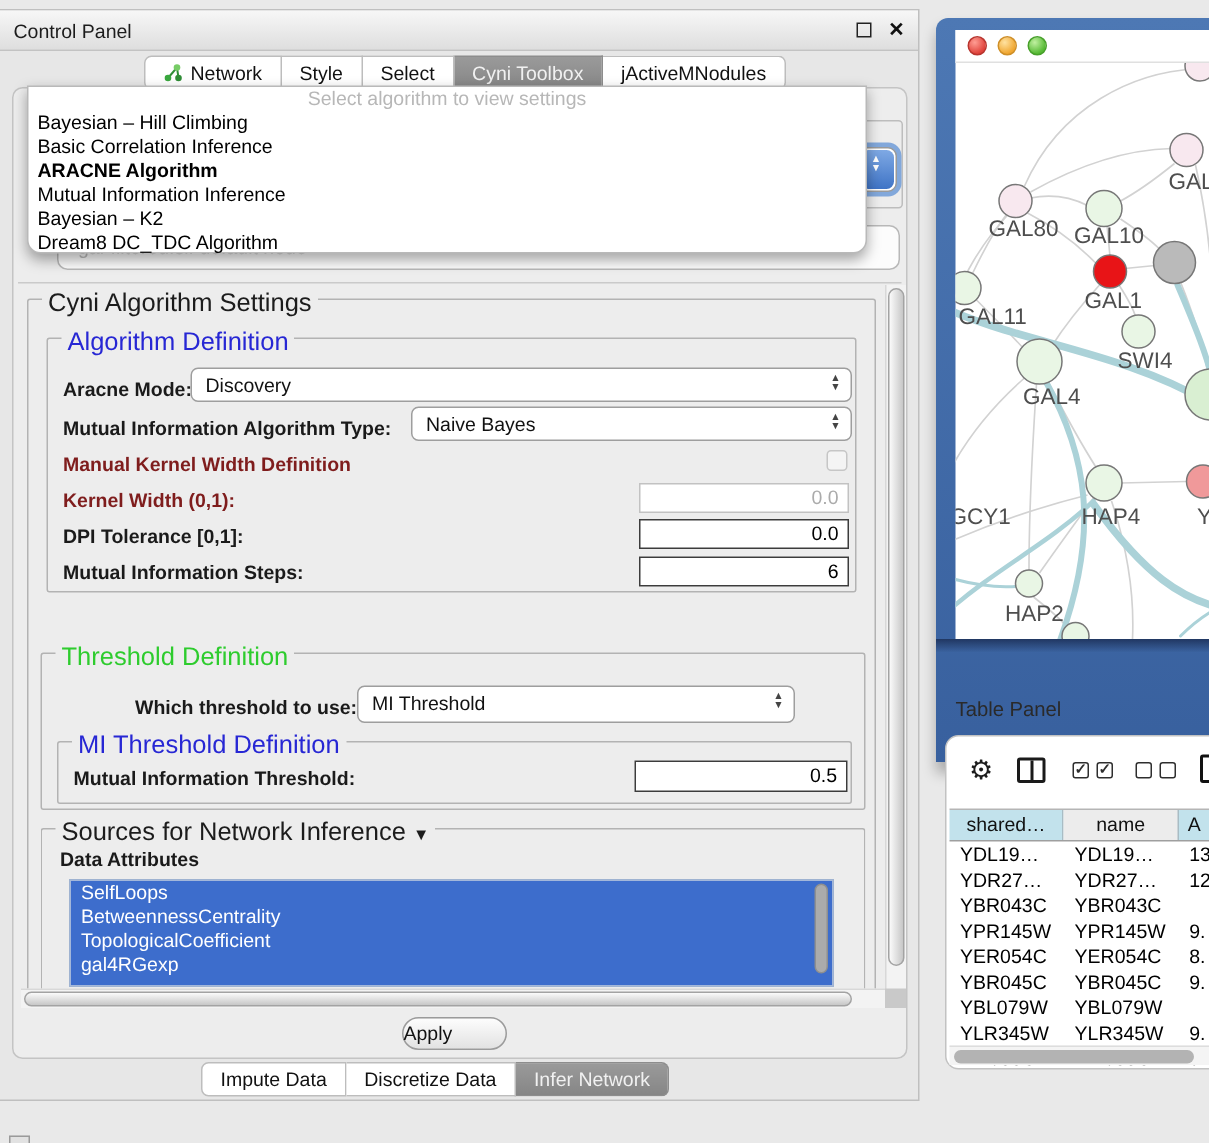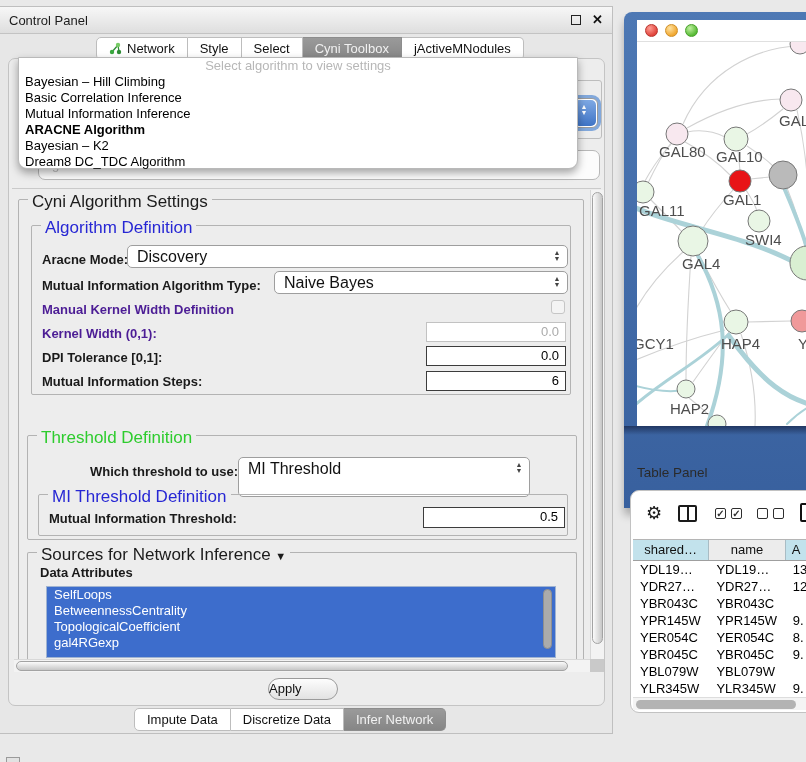--- a/index.html
+++ b/index.html
@@ -44,24 +44,24 @@
   .divider { position:absolute; left:3px; right:3px; top:129px; border-top:1px solid #cacaca; }
 
   
   .gbox { position:absolute; border:1px solid #b3b3b3; border-radius:2px; }
   .gtitle { position:absolute; top:-8px; left:9px; background:#ededed; padding:0 4px;
     font-size:17px; color:#1c1c1c; white-space:nowrap; }
   .gtitle.blue  { color:#2727d4; }
   .gtitle.green { color:#2ecc2e; }
 
   .lbl  { position:absolute; font-size:13px; font-weight:bold; color:#1a1a1a; white-space:nowrap; }
-  .lbl.dis { color:#4c1d95; }
+  .lbl.dis { color:#7f1d1d; }
 
   .combo { position:absolute; background:#fff; border:1px solid #9e9e9e; border-radius:5px;
-    font-size:16px; line-height:21px; padding-left:9px; color:#111; }
+    font-size:13px; line-height:21px; padding-left:9px; color:#111; }
   .combo .arrows { position:absolute; right:6px; top:4px; color:#444; }
   .arrows { display:block; width:8px; font-size:7px; line-height:6px; text-align:center; }
   .arrows::before { content:"▲"; display:block; }
   .arrows::after  { content:"▼"; display:block; }
 
   .tfield { position:absolute; background:#fff; border:1px solid #3c3c3c; font-size:13px;
     line-height:18px; text-align:right; padding-right:6px; color:#000; }
   .tfield.dis { border:1px solid #c2c2c2; color:#ababab; }
   .chk { position:absolute; width:14px; height:14px; border:1px solid #c6c6c6; border-radius:3px; background:#f4f4f4; }
 
@@ -217,21 +217,21 @@
 
           <span class="lbl" style="left:10px; top:148px;">Mutual Information Steps:</span>
           <span class="tfield" style="left:394px; top:145px; width:140px; height:20px;">6</span>
         </div>
 
 
         <div class="gbox" style="left:8px; top:235px; width:550px; height:105px;">
           <span class="gtitle green">Threshold Definition</span>
 
           <span class="lbl" style="left:62px; top:28px;">Which threshold to use:</span>
-          <div class="combo" style="left:210px; top:21px; width:292px; height:40px;">
+          <div class="combo" style="left:210px; top:21px; width:292px; height:25px;">
             <span>MI Threshold</span>
             <span class="arrows" style="position:absolute; right:6px; top:4px;"></span>
           </div>
 
           <div class="gbox" style="left:10px; top:58px; width:530px; height:42px;">
             <span class="gtitle blue">MI Threshold Definition</span>
             <span class="lbl" style="left:10px; top:16px;">Mutual Information Threshold:</span>
             <span class="tfield" style="left:384px; top:12px; width:142px; height:21px;">0.5</span>
           </div>
         </div>
@@ -273,22 +273,22 @@
       <div class="seg sel">
           <span>Infer Network</span>
         </div>
     </div>
   </div>
 
   <div class="popup">
     <div class="popup-prompt">Select algorithm to view settings</div>
     <div class="popup-item">Bayesian – Hill Climbing</div>
     <div class="popup-item">Basic Correlation Inference</div>
+    <div class="popup-item bold">ARACNE Algorithm</div>
     <div class="popup-item">Mutual Information Inference</div>
-    <div class="popup-item bold">ARACNE Algorithm</div>
     <div class="popup-item">Bayesian – K2</div>
     <div class="popup-item">Dream8 DC_TDC Algorithm</div>
   </div>
 
   <div class="net-window">
     <div class="net-inner">
       <div class="net-titlebar">
         <span class="light red"></span>
         <span class="light yellow"></span>
         <span class="light green"></span>

